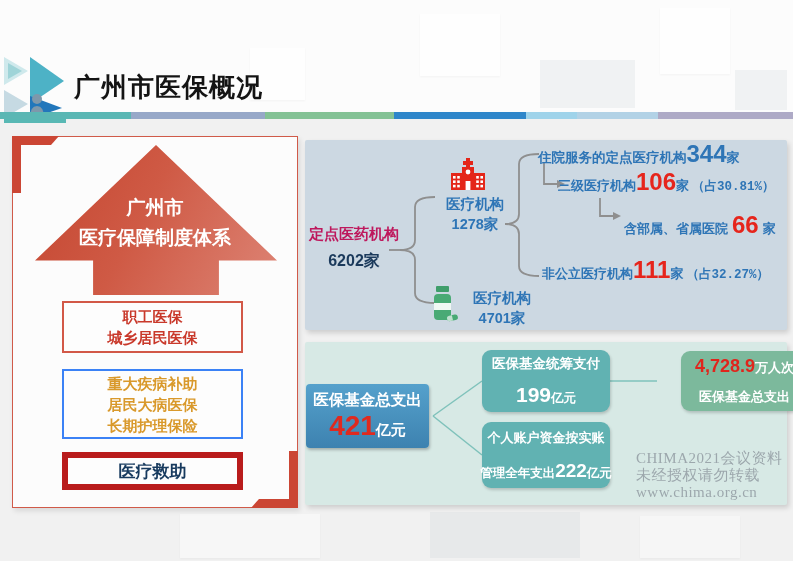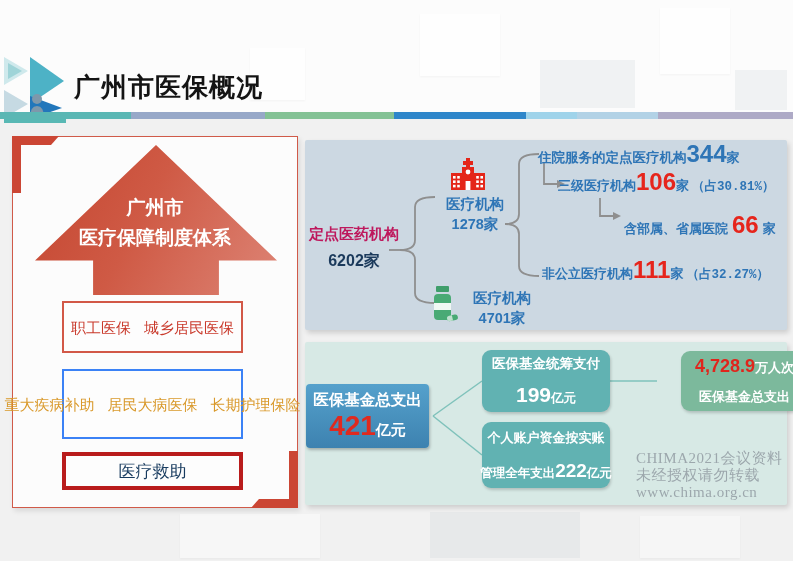--- a/index.html
+++ b/index.html
@@ -24,25 +24,25 @@
     background:#fcfcfc; border:1px solid #d05a49; box-shadow:2px 3px 5px rgba(0,0,0,.10); }
   .c-tl-v { position:absolute; left:-1px; top:-1px; width:9px; height:57px; background:#cb4634; }
   .c-tl-h { position:absolute; left:-1px; top:-1px; width:47px; height:9px; background:#cb4634; clip-path:polygon(0 0,100% 0,83% 100%,0 100%); }
   .c-br-v { position:absolute; right:-1px; bottom:-1px; width:9px; height:57px; background:#cb4634; }
   .c-br-h { position:absolute; right:-1px; bottom:-1px; width:47px; height:9px; background:#cb4634; clip-path:polygon(17% 0,100% 0,100% 100%,0 100%); }
   .pyramid { position:absolute; left:22px; top:8px; width:242px; height:150px;
     background:linear-gradient(118deg,#c4452f 0%,#cf5a45 45%,#dd8475 100%);
     clip-path:polygon(50% 0,100% 77%,76% 77%,76% 100%,24% 100%,24% 77%,0 77%); }
   .pyr-t { position:absolute; left:0; width:100%; text-align:center; color:#fff; font-weight:bold; font-size:19px; white-space:nowrap; }
   .pyr-t1 { top:58px; } .pyr-t2 { top:88px; }
-  .tier { position:absolute; left:49px; width:181px; display:flex; flex-direction:row; justify-content:center; align-items:center; font-weight:normal; text-align:center; background:rgba(255,255,255,.35);gap:13px; }
+  .tier { position:absolute; left:49px; width:181px; display:flex; flex-direction:column; justify-content:center; align-items:center; font-weight:bold; text-align:center; background:rgba(255,255,255,.35); }
   .tier div { line-height:21px; white-space:nowrap; }
   .tier-1 { top:164px; height:52px; border:2px solid #d25847; color:#c9392b; font-size:15px; }
   .tier-2 { top:232px; height:70px; border:2px solid #3b82f6; color:#d9992b; font-size:15px; }
-  .tier-3 { top:315px; height:38px; border:4px solid #b91c1c; color:#173a5e; font-size:17px; }
+  .tier-3 { top:315px; height:38px; border:6px solid #b91c1c; color:#173a5e; font-size:17px; }
 
   
   .panel-net { position:absolute; left:305px; top:140px; width:482px; height:190px;
     background:#ccd8e2; border-radius:2px; box-shadow:2px 3px 5px rgba(0,0,0,.15); }
   .net-root-label { position:absolute; left:0; top:85px; width:98px; text-align:center; font-size:15px; font-weight:bold; color:#be185d; white-space:nowrap; }
   .net-root-count { position:absolute; left:0; top:111px; width:98px; text-align:center; font-size:16px; font-weight:bold; color:#1b3a5c; }
   .net-node { position:absolute; text-align:center; font-size:14.5px; font-weight:bold; color:#2e75b6; line-height:20px; white-space:nowrap; }
   .node-medical { left:128px; top:54px; width:84px; }
   .node-pharmacy { left:154px; top:148px; width:86px; }
   .icon-hospital { position:absolute; left:146px; top:18px; }

